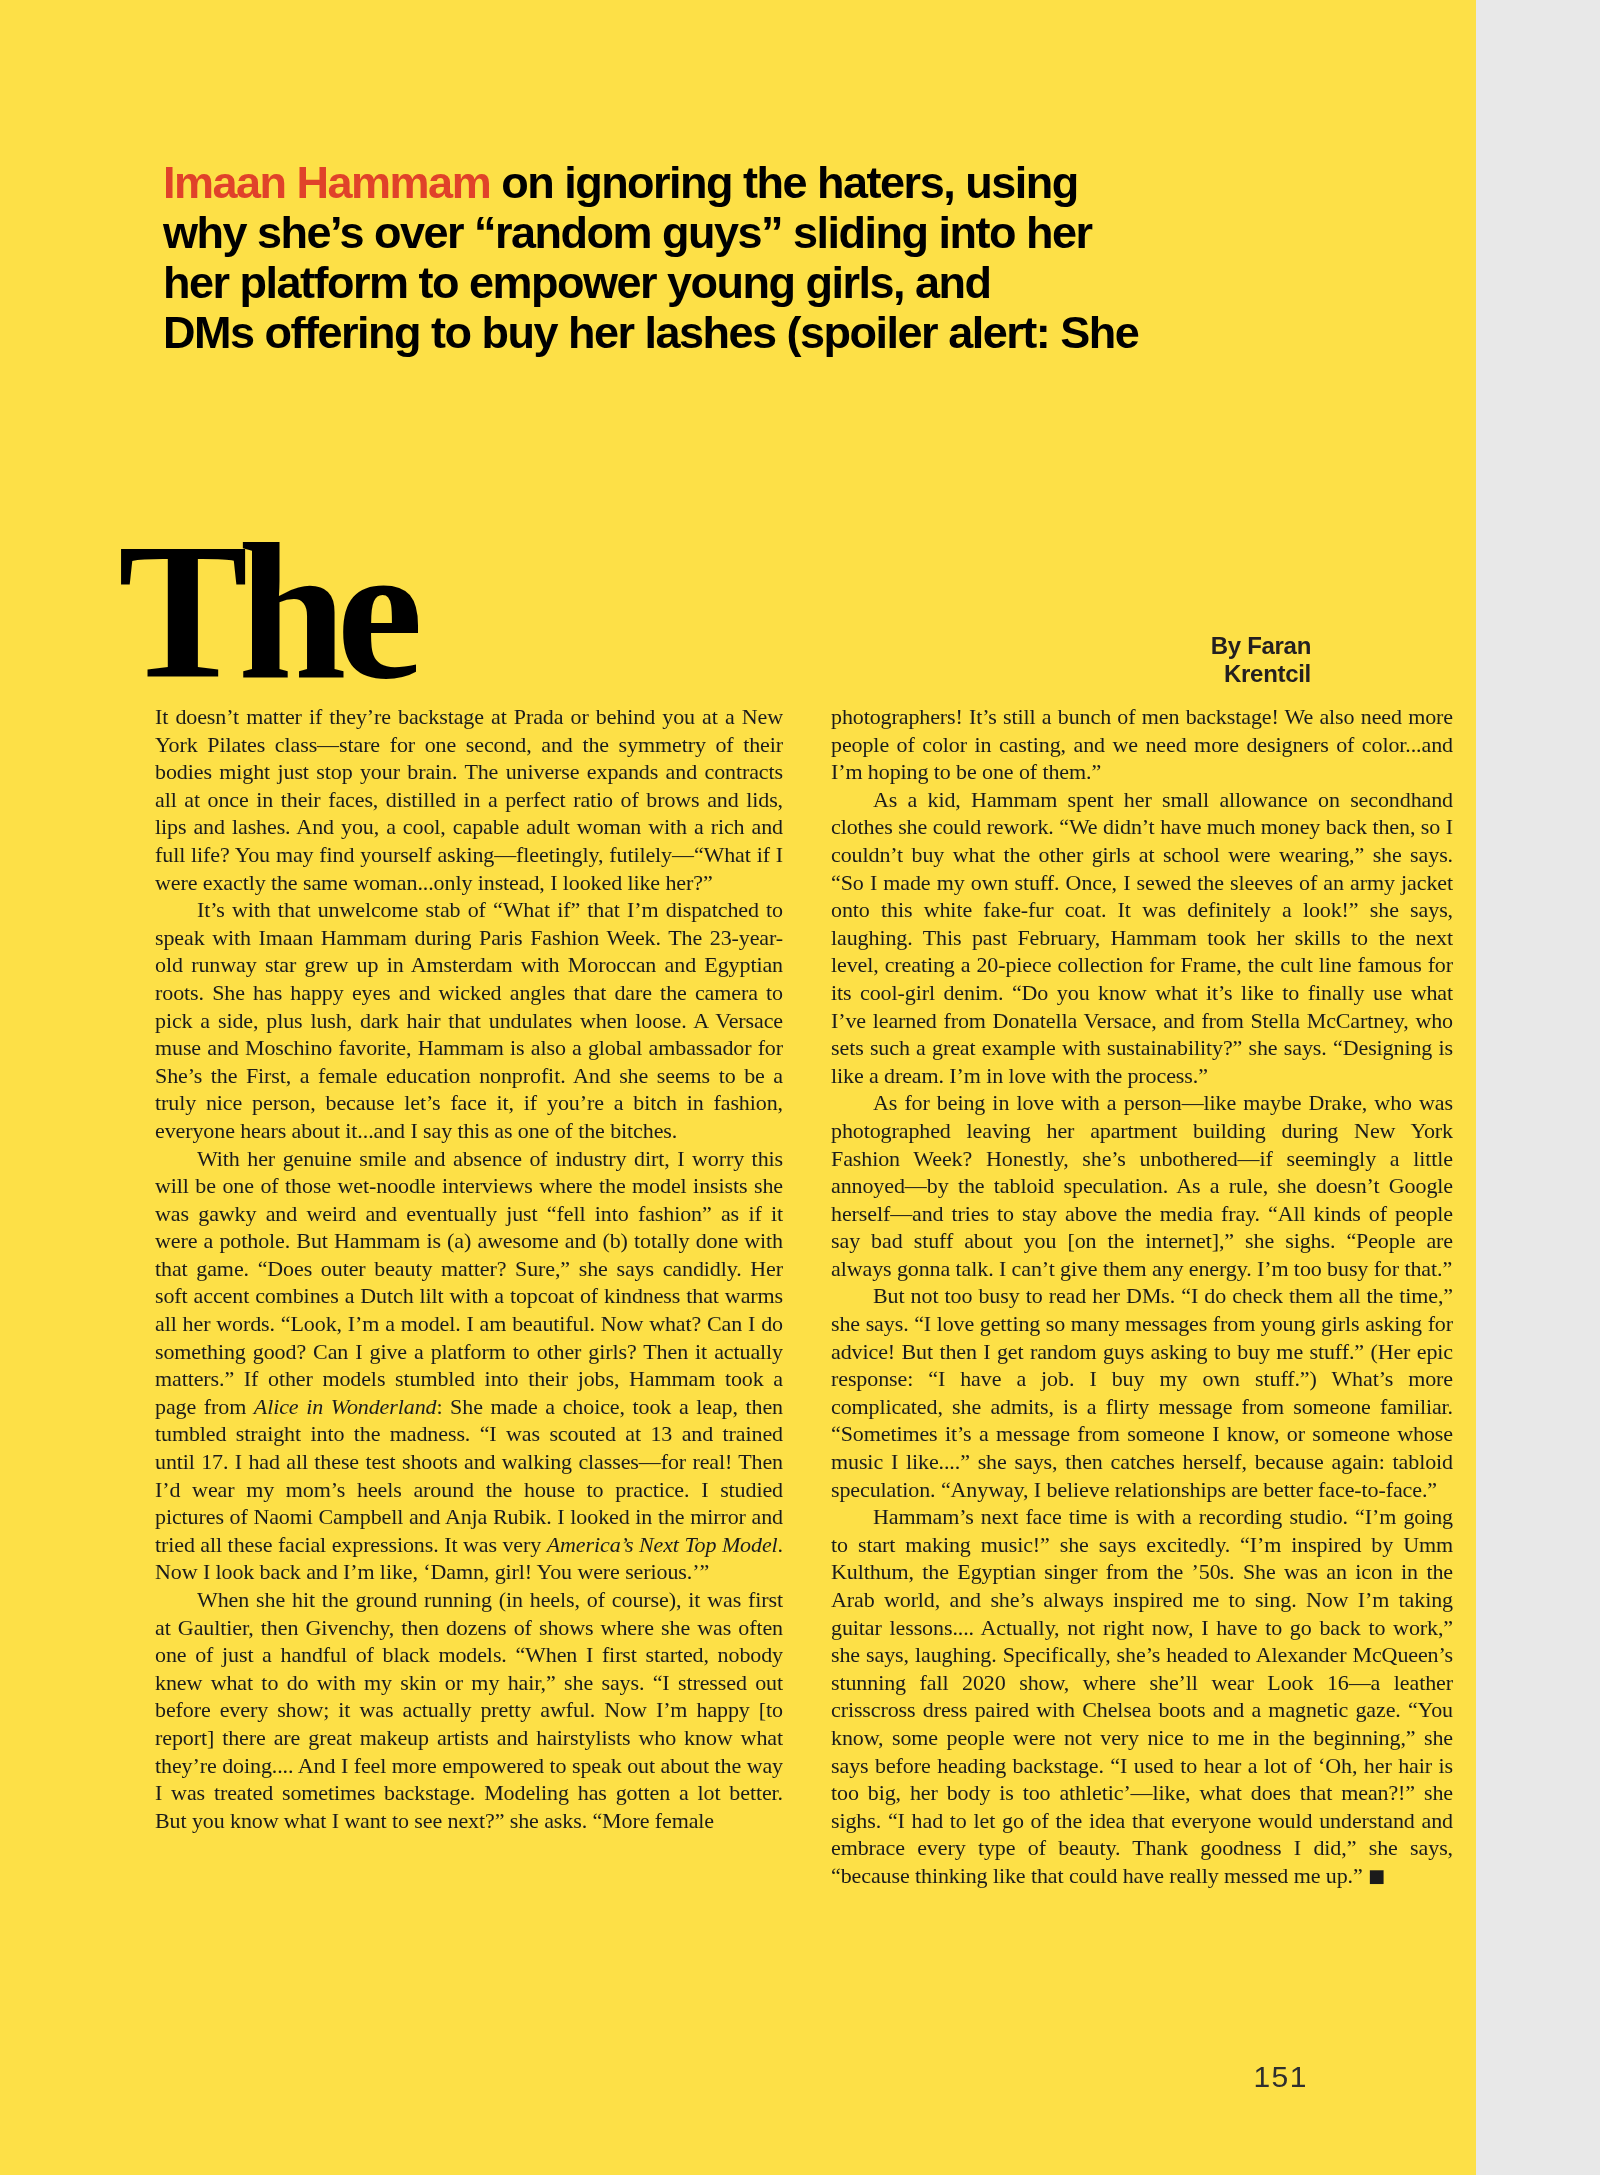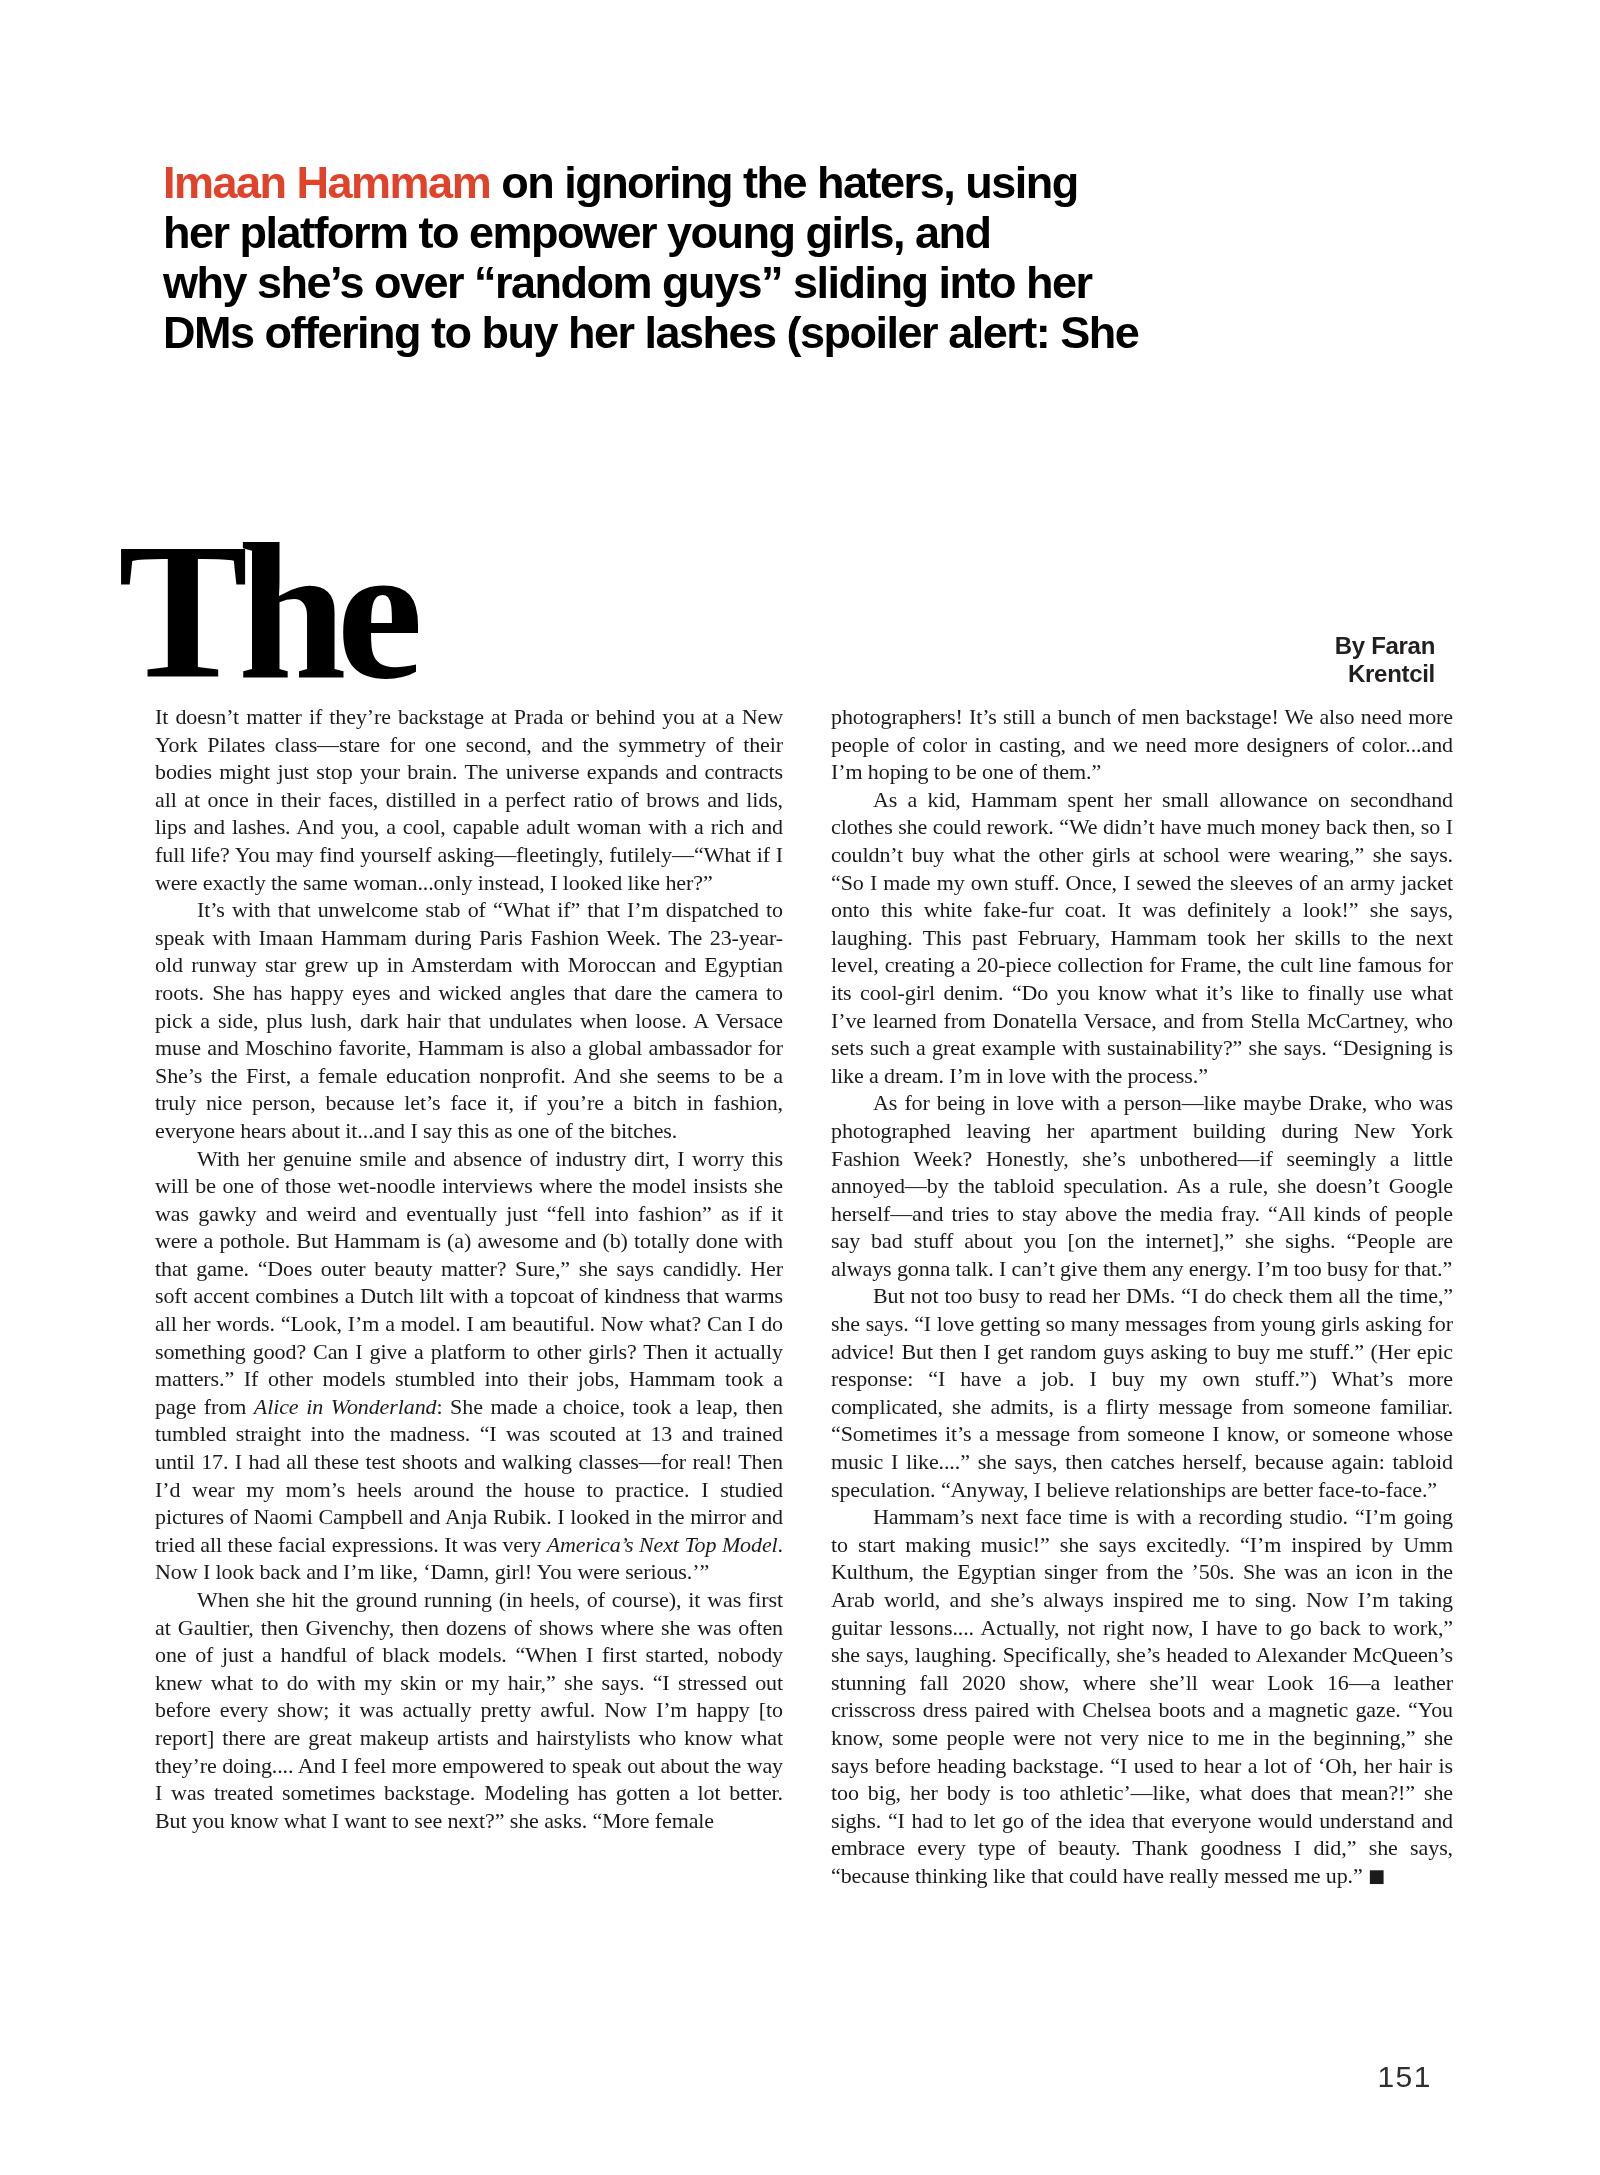--- a/index.html
+++ b/index.html
@@ -1,20 +1,20 @@
 <!DOCTYPE html>
 <html><head>
 <meta charset="utf-8">
 <style>
   html, body { margin: 0; padding: 0; background: #e8e8e8; }
   .page {
     position: relative;
-    width: 1600px;
+    width: 1476px;
     height: 2175px;
-    background: #ffffff;
+    background: #fde047;
     overflow: hidden;
     font-family: "Liberation Serif", serif;
     color: #1b1b1b;
   }
 
   
   .headline {
     position: absolute;
     left: 163px;
     top: 158px;
@@ -89,22 +89,22 @@
     color: #2f2f2f;
   }
 </style>
 </head>
 <body>
 
 <div class="page">
 
   <header class="headline">
       <div class="headline-line"><span class="accent" style="color: rgb(224, 66, 42);">Imaan Hammam</span><span> on ignoring the haters, using</span></div>
+      <div class="headline-line"><span>why she’s over “random guys” sliding into her</span></div>
       <div class="headline-line"><span>her platform to empower young girls, and</span></div>
-      <div class="headline-line"><span>why she’s over “random guys” sliding into her</span></div>
       <div class="headline-line"><span>DMs offering to buy her lashes (spoiler alert: She</span></div>
     </header>
 
   <div class="lede-word">The</div>
 
   <div class="byline">
     <div>By Faran</div>
     <div>Krentcil</div>
   </div>
 

